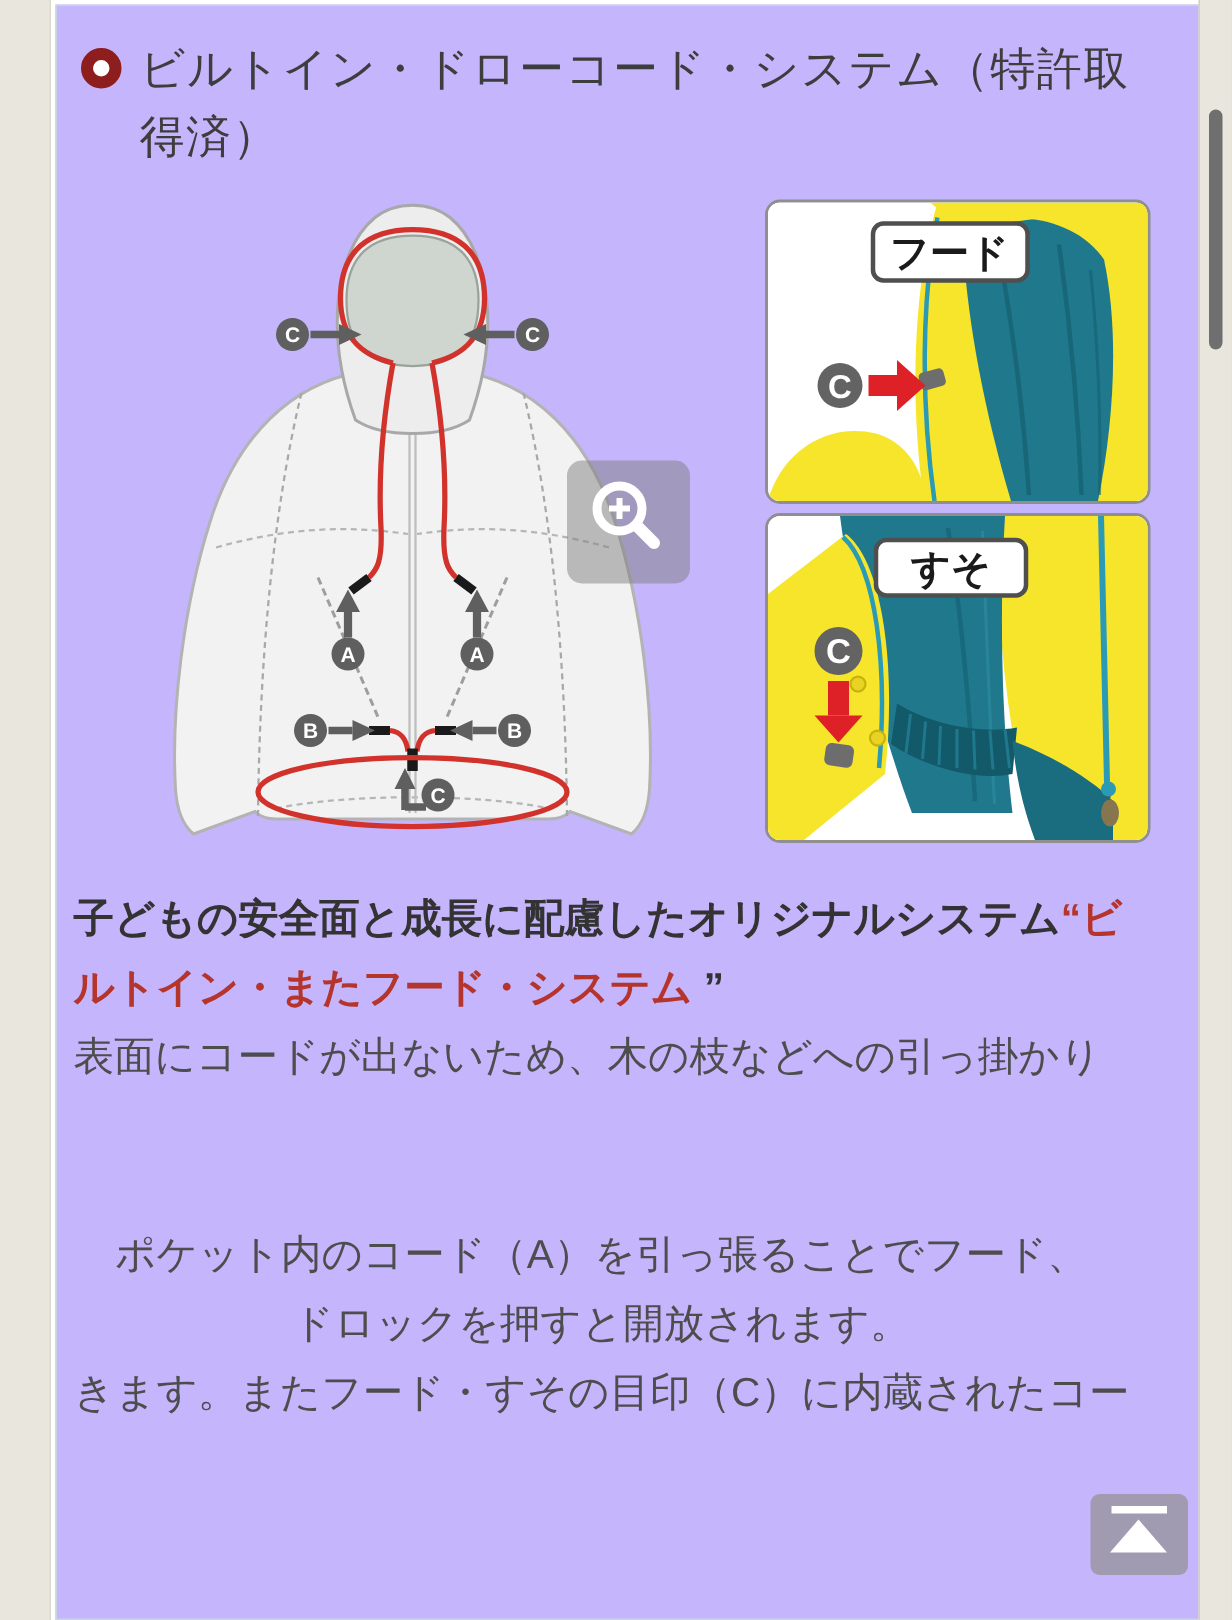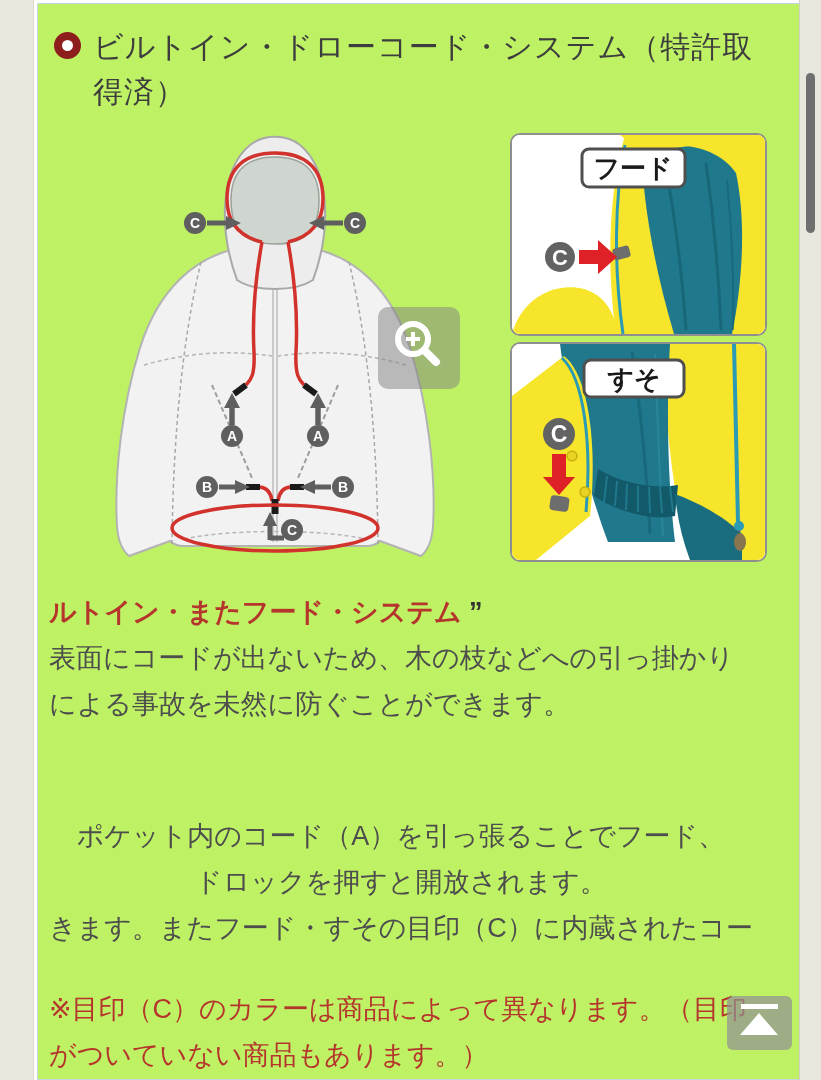--- a/index.html
+++ b/index.html
@@ -7,21 +7,21 @@
   body {
     font-family:"Liberation Sans","DejaVu Sans",sans-serif;
     background:#ffffff; position:relative; color:#4d4d4d;
   }
   .bg-strip-left {
     position:absolute; left:0; top:0; width:34px; height:1080px;
     background:#e9e6de; border-right:1px solid #dcd9d1;
   }
   .content-box {
     position:absolute; left:37px; top:3px; width:782px; height:1077px;
-    background:#bef264; border:1px solid #c6d6df;
+    background:#c4b5fd; border:1px solid #c6d6df;
   }
   
   .heading { position:absolute; left:16px; top:20px; display:flex; align-items:flex-start; }
   .ring-bullet {
     width:27px; height:27px; border:8px solid #8e1d1d; border-radius:50%;
     margin-top:8px; margin-right:12px; flex:0 0 auto; background:#fff;
   }
   .heading-text {
     width:662px; font-size:30px; line-height:45px; color:#3d3d3d; letter-spacing:1px;
     word-break:break-all;
@@ -218,35 +218,31 @@
         <ellipse cx="228" cy="198" rx="6" ry="9" fill="#86754e"></ellipse>
       </g>
       <g>
         <rect x="72" y="16" width="100" height="37" rx="7" fill="#ffffff" stroke="#4f4f4f" stroke-width="3"></rect>
         <text x="122" y="44" text-anchor="middle" font-size="26" font-weight="bold" fill="#1a1a1a">すそ</text>
       </g>
     </svg>
   </div>
 
   <div class="lead">
+    <div class="textline"><span>子どもの安全面と成長に配慮したオリジナルシステム</span><span class="red-strong">“ビ</span></div>
     <div class="textline"><span class="red-strong">ルトイン・またフード・システム</span><span> ”</span></div>
     <div class="textline regular">表面にコードが出ないため、木の枝などへの引っ掛かり</div>
-    <div class="textline regular">による事故を未然に防ぐことができます。</div>
   </div>
 
   <div class="para">
     <div class="textline">ポケット内のコード（A）を引っ張ることでフード、</div>
     <div class="textline">ドロックを押すと開放されます。</div>
     <div class="textline">きます。またフード・すその目印（C）に内蔵されたコー</div>
   </div>
 
-  <div class="note">
-    <div class="textline">※目印（C）のカラーは商品によって異なります。（目印</div>
-    <div class="textline">がついていない商品もあります。）</div>
-  </div>
 
 </div>
 
 <div class="back-to-top">
   <div class="bar"></div>
   <div class="tri"></div>
 </div>
 
 <div class="scrollbar-track">
   <div class="scrollbar-thumb"></div>

